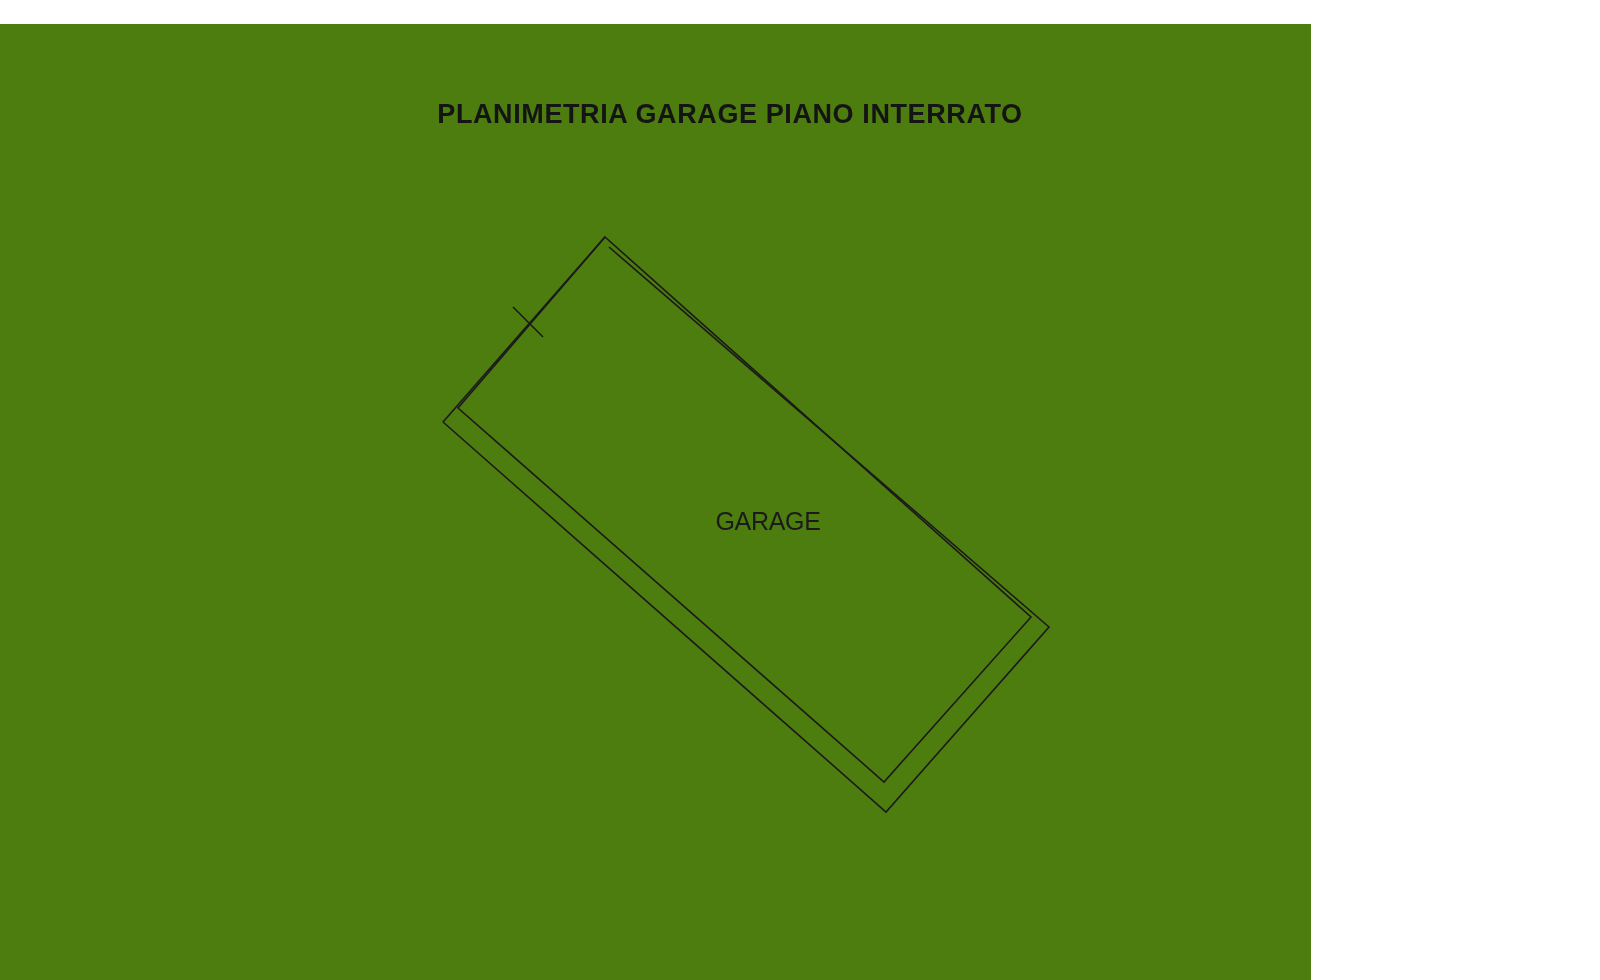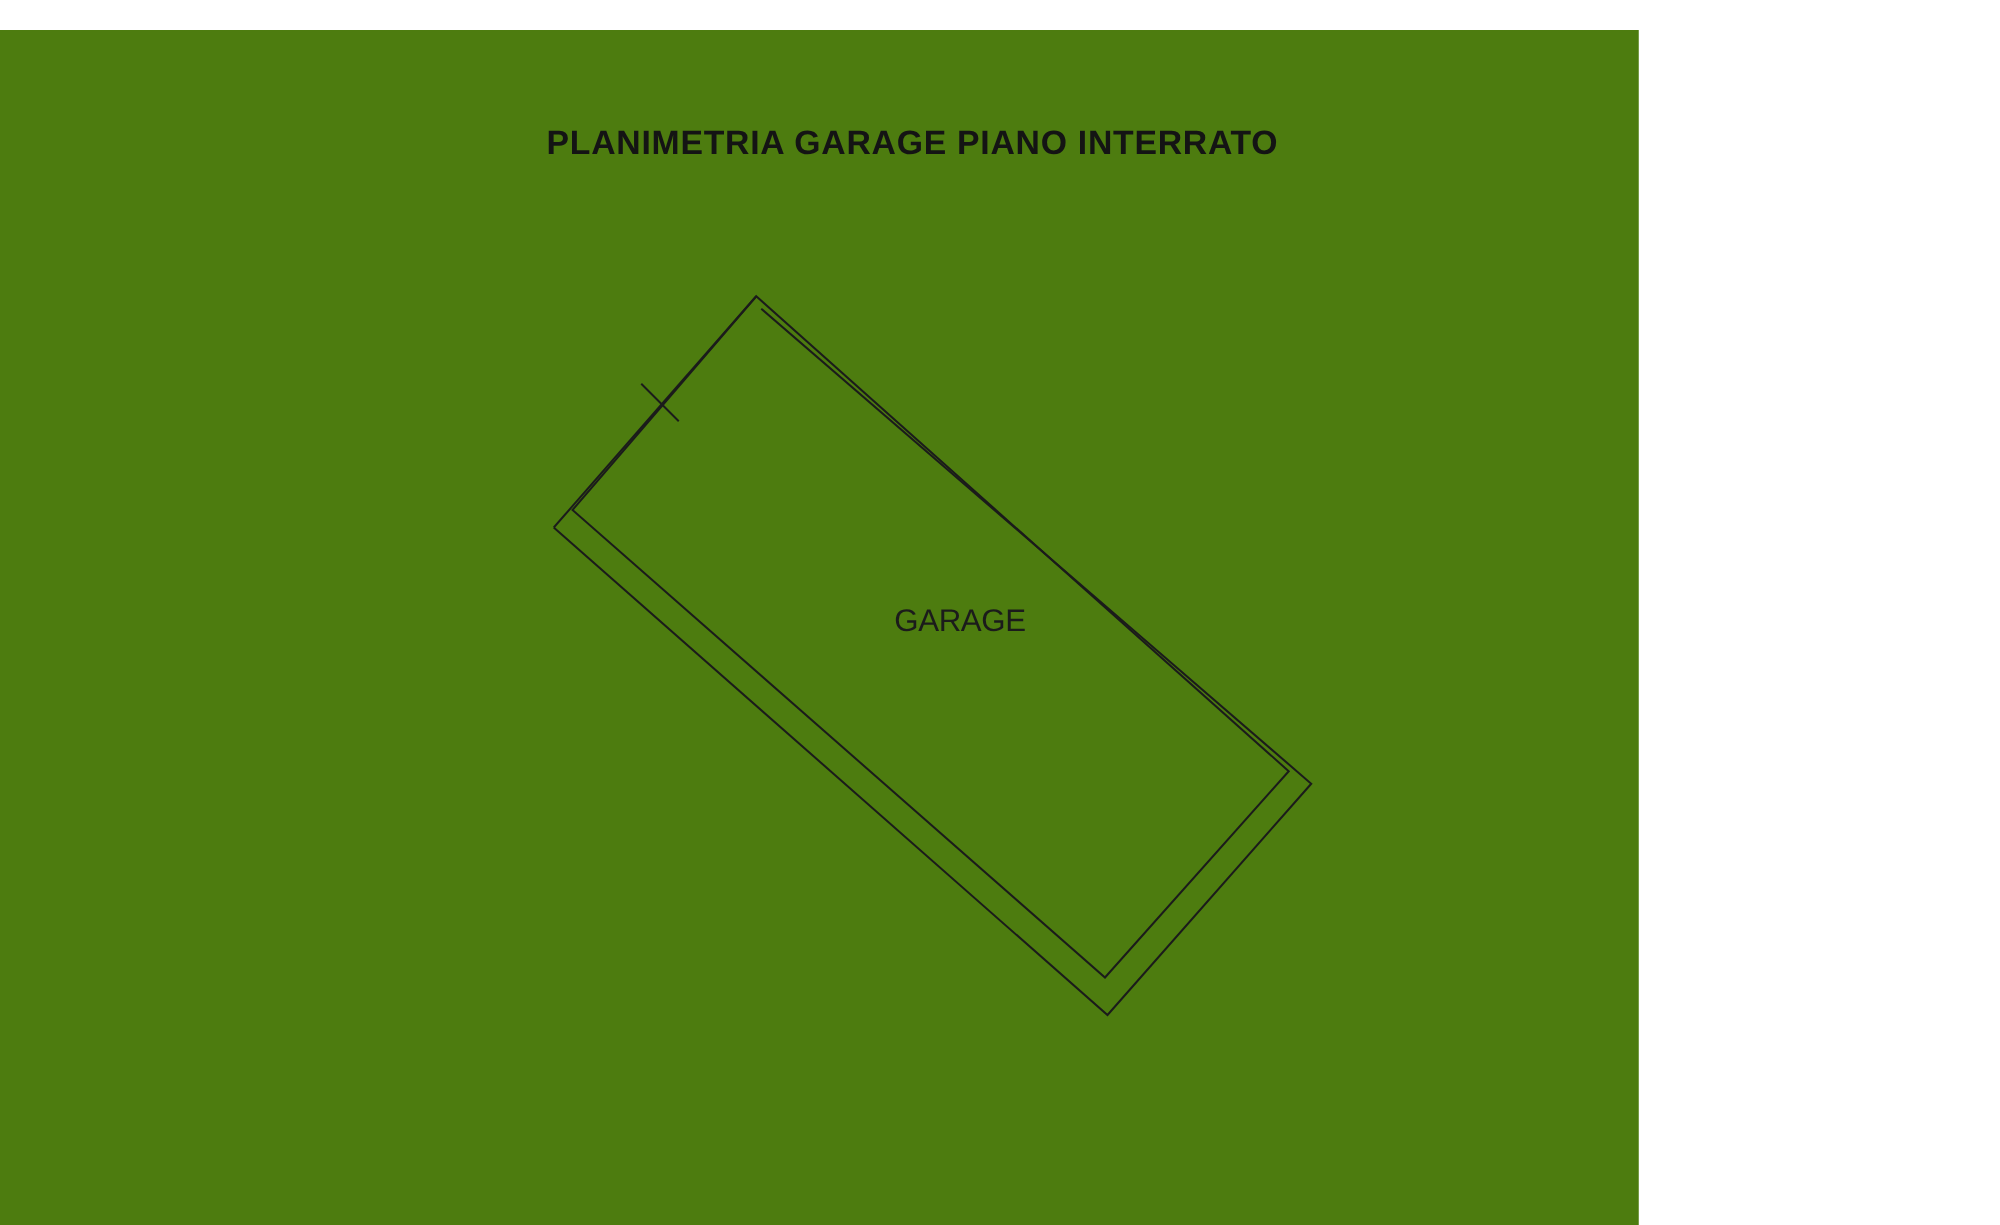--- a/index.html
+++ b/index.html
@@ -37,21 +37,21 @@
   .plan-line {
     fill: none;
     stroke: #1b1b1b;
     stroke-width: 1.6;
     stroke-linejoin: miter;
     stroke-linecap: butt;
   }
   .room-label {
     position: absolute;
     left: 768px;
-    top: 473px;
+    top: 497px;
     transform: translate(-50%, -50%);
     font-size: 25px;
     font-weight: 400;
     letter-spacing: -0.3px;
     color: #1b1b1b;
     white-space: nowrap;
     text-align: center;
   }
 </style>
 </head>

